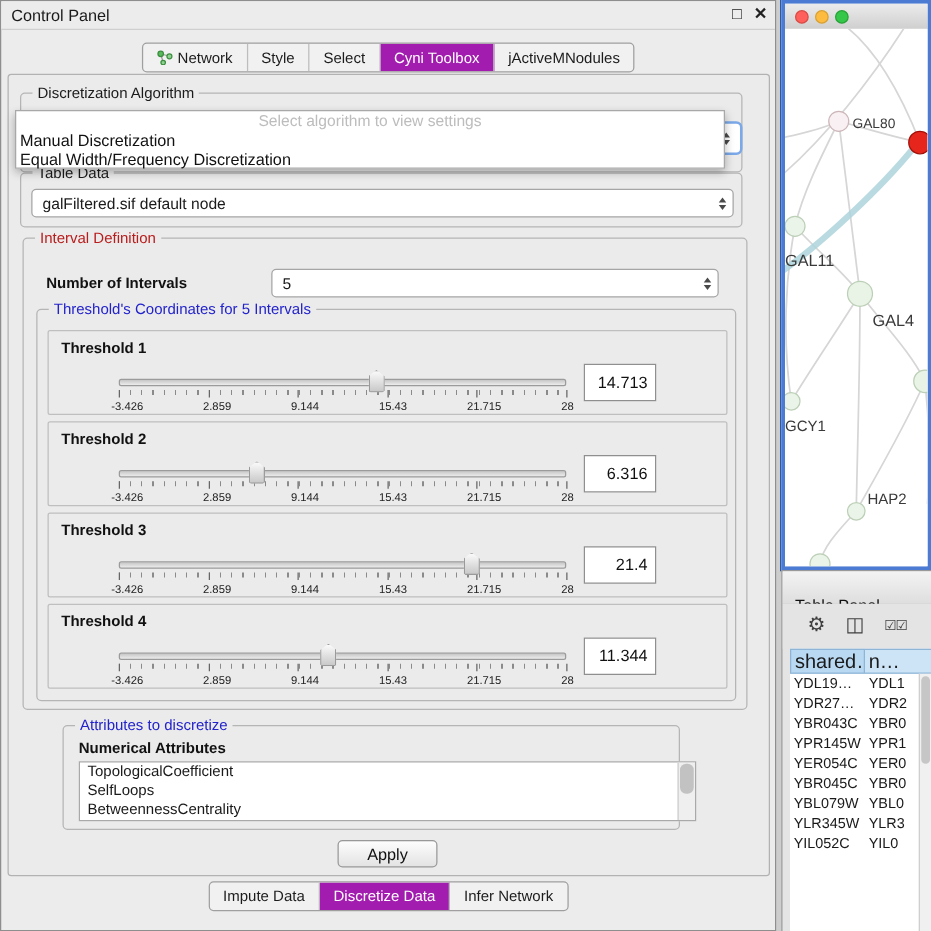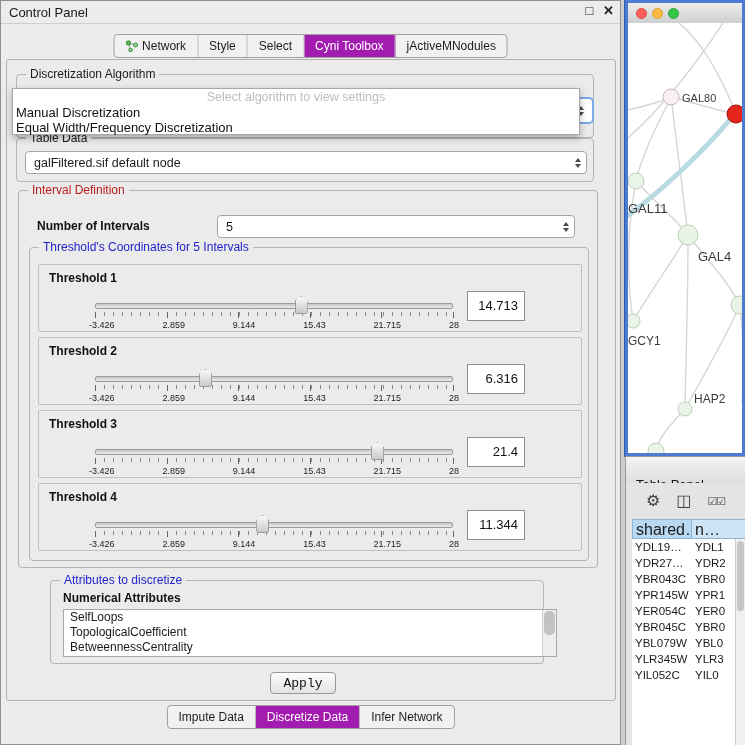--- a/index.html
+++ b/index.html
@@ -61,21 +61,21 @@
   .scale{position:absolute;left:-6px;right:-6px;top:17px;display:flex;justify-content:space-between;font-size:9px;color:#222;}
   .thumb{position:absolute;top:-7px;width:13px;height:18px;margin-left:-7px;background:linear-gradient(#fdfdfd,#c6c6c6);clip-path:polygon(50% 0,100% 28%,100% 92%,86% 100%,14% 100%,0 92%,0 28%);box-shadow:inset 0 0 0 1px #9a9a9a;}
   .vbox{position:absolute;left:428px;top:26px;width:58px;height:30px;background:#fff;border:1px solid #8f8f8f;box-sizing:border-box;font-size:13px;color:#111;text-align:right;line-height:28px;padding-right:6px;}
 
   .attr-header{position:absolute;left:12px;top:10px;font-size:12px;font-weight:bold;color:#111;}
   .listbox{position:absolute;left:12px;top:28px;width:494px;height:48px;background:#fff;border:1px solid #a9a9a9;box-sizing:border-box;overflow:hidden;}
   .list-item{font-size:12px;color:#1a1a1a;line-height:15px;padding-left:6px;white-space:nowrap;}
   .vscroll{position:absolute;right:0;top:0;bottom:0;width:13px;background:#efefef;border-left:1px solid #cdcdcd;}
   .vthumb{position:absolute;left:1px;right:1px;top:1px;height:24px;background:#c2c2c2;border-radius:5px;}
 
-  .apply{position:absolute;left:263px;top:612px;width:66px;height:22px;background:linear-gradient(#fdfdfd,#e3e3e3);border:1px solid #989898;border-radius:4px;font-size:13px;font-family:Liberation Mono, monospace;color:#111;padding:0;}
+  .apply{position:absolute;left:263px;top:612px;width:80px;height:22px;background:linear-gradient(#fdfdfd,#e3e3e3);border:1px solid #989898;border-radius:4px;font-size:13px;font-family:Liberation Sans, sans-serif;color:#111;padding:0;}
 
   
   .popup{position:absolute;left:5px;top:28px;width:568px;height:47px;background:#fff;border:1px solid #a8a8a8;box-shadow:0 3px 7px rgba(0,0,0,.3);z-index:10;box-sizing:border-box;}
   .popup-placeholder{text-align:center;font-size:12.5px;color:#bdbdbd;line-height:15px;margin-top:1px;}
   .popup-item{font-size:13px;color:#111;line-height:15px;padding-left:3px;white-space:nowrap;}
   .popup-item.bold{font-weight:normal;}
   .focus-stepper{position:absolute;left:561px;top:37px;width:26px;height:27px;background:#fff;border:2px solid #7aa8e8;border-radius:5px;box-sizing:border-box;z-index:5;display:flex;flex-direction:column;align-items:center;justify-content:center;}
 
   .net-ico{width:13px;height:12px;}
 
@@ -291,22 +291,22 @@
             </div>
             <div class="vbox">11.344</div>
           </div>
         </div>
       </div>
 
       <div class="groupbox attr-group">
         <span class="group-title blue">Attributes to discretize</span>
         <div class="attr-header">Numerical Attributes</div>
         <div class="listbox">
+          <div class="list-item">TopologicalCoefficient</div>
           <div class="list-item">SelfLoops</div>
-          <div class="list-item">TopologicalCoefficient</div>
           <div class="list-item">BetweennessCentrality</div>
           <div class="vscroll">
               <div class="vthumb"></div>
             </div>
         </div>
       </div>
 
       <button class="apply">Apply</button>
     </div>
 

